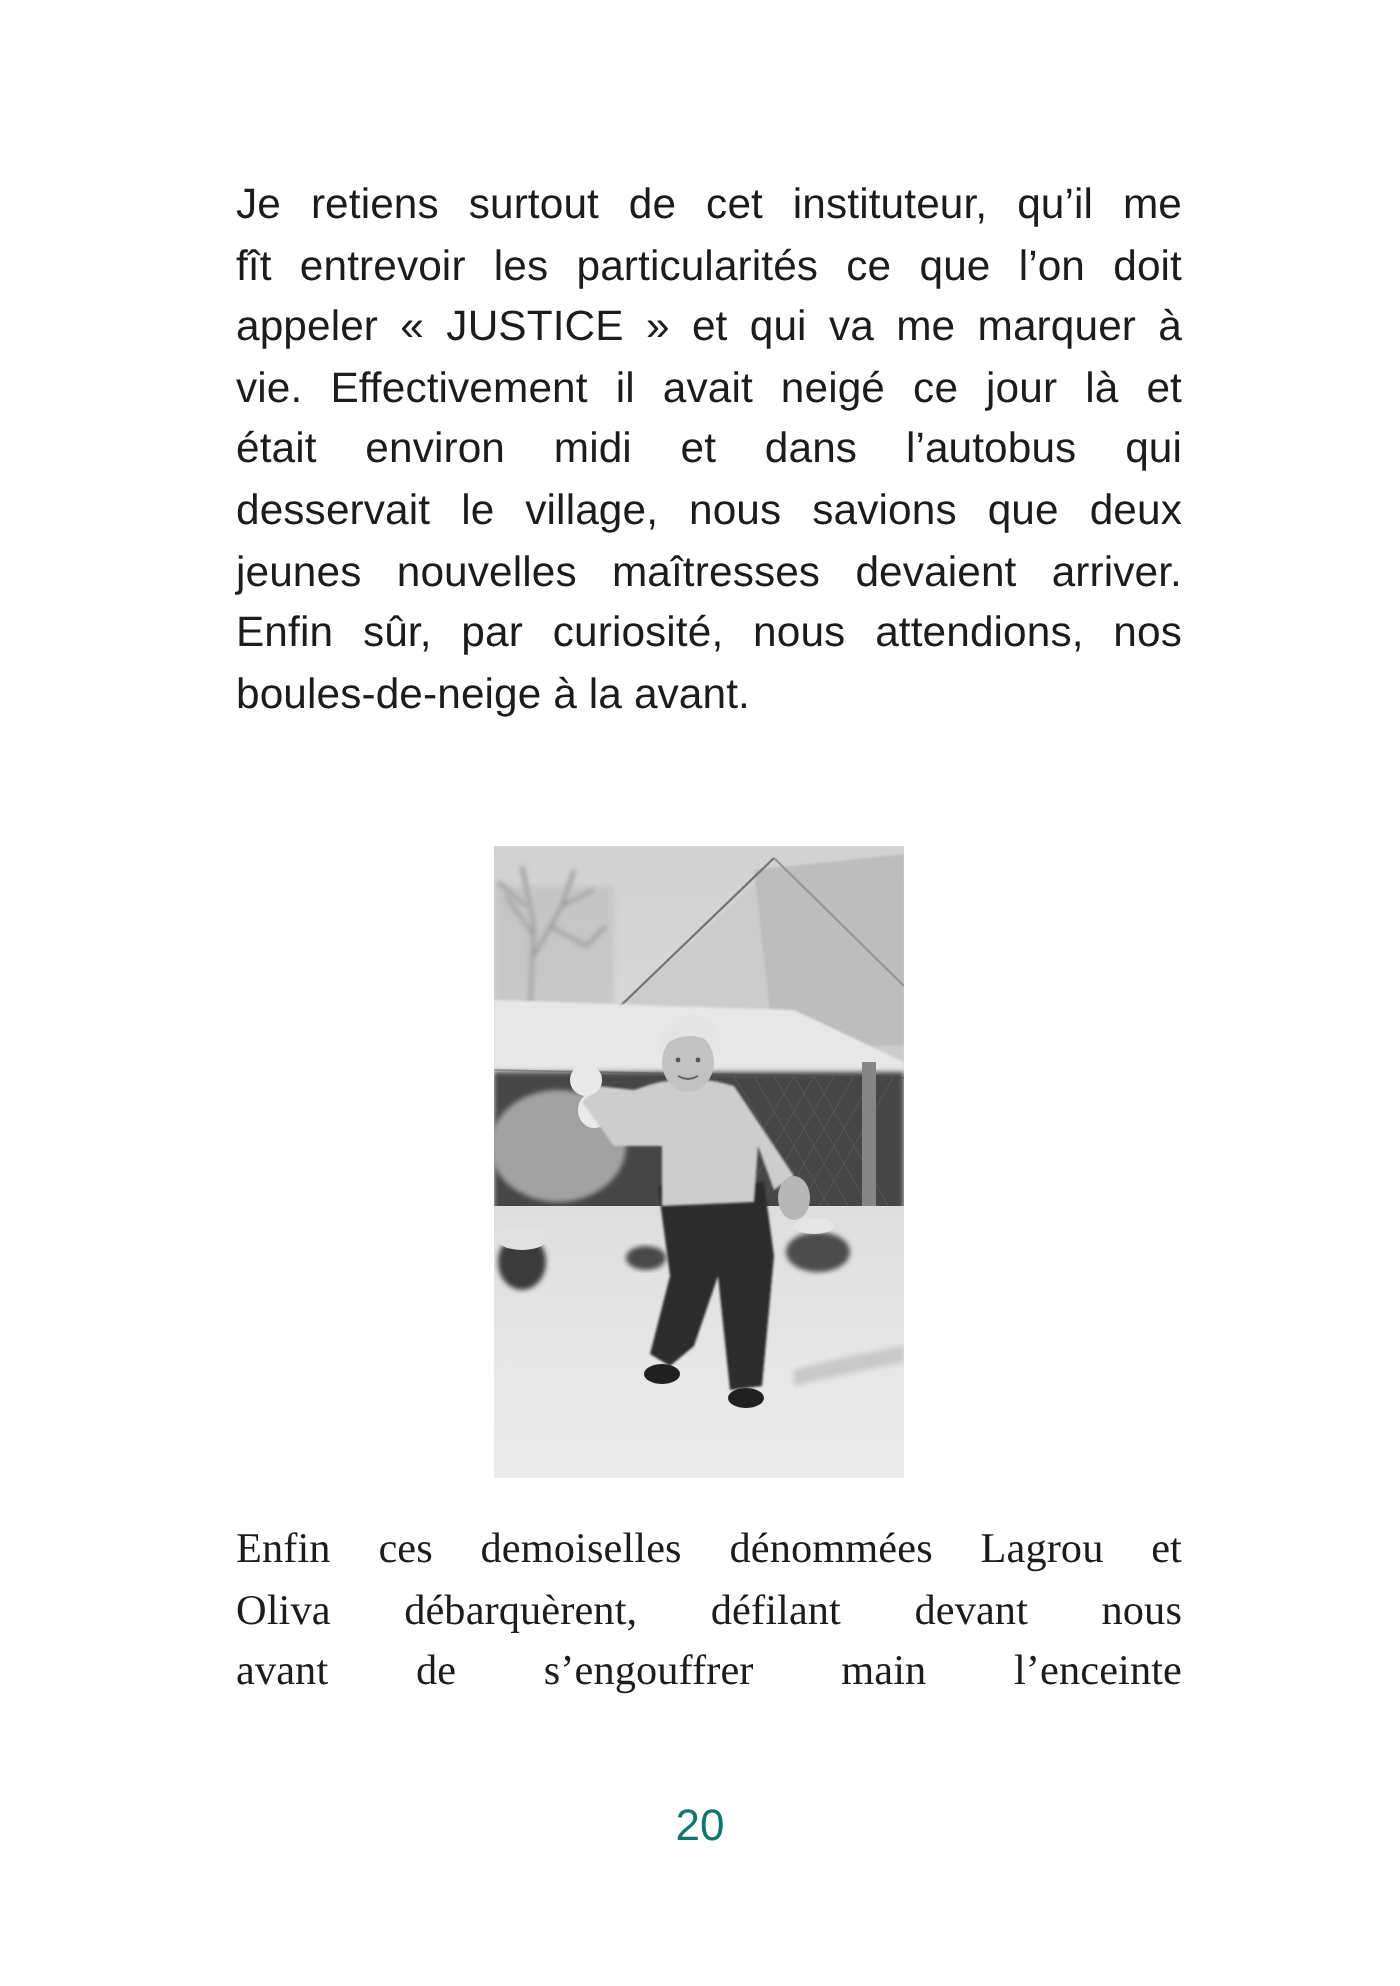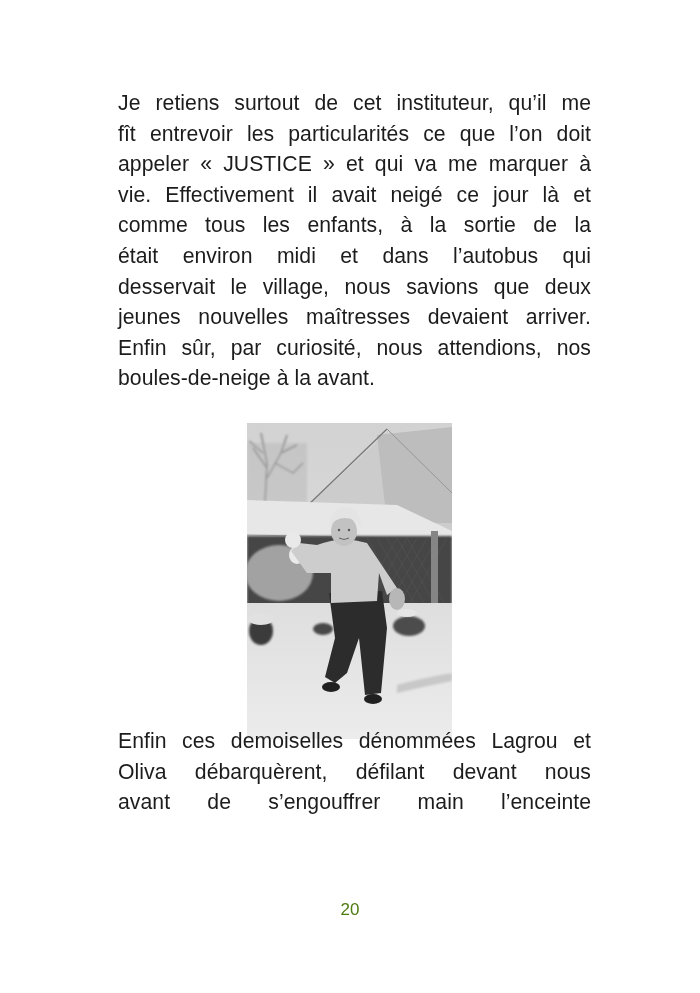--- a/index.html
+++ b/index.html
@@ -24,21 +24,21 @@
     .text-block {
       position: absolute;
       left: 118px;
       width: 473px;
       font-size: 21.2px;
       line-height: 30.6px;
       text-align: justify;
       letter-spacing: 0.05px;
     }
     .para-1 { top: 88px; }
-    .para-2 { top: 726px; }
+    .para-2 { top: 759px; font-family: Liberation Serif, serif; }
     .text-block .line {
       display: block;
       text-align: justify;
       text-align-last: justify;
       white-space: nowrap;
       height: 30.6px;
     }
     .text-block .line.last {
       text-align-last: left;
     }
@@ -51,35 +51,34 @@
       background: #e8e8e8;
       overflow: hidden;
     }
     .photo svg { display: block; width: 100%; height: 100%; }
     .page-number {
       position: absolute;
       left: 0;
       width: 700px;
       top: 900px;
       text-align: center;
-      font-size: 17px;
-      color: #4d7c0f;
+      font-size: 22px;
+      color: #0f766e;
     }
   </style>
 </head>
 <body>
 
 <div class="page">
 
   <div class="text-block para-1">
     <span class="line">Je retiens surtout de cet instituteur, qu’il me</span>
     <span class="line">fît entrevoir les particularités ce que l’on doit</span>
     <span class="line">appeler « JUSTICE » et qui va me marquer à</span>
     <span class="line">vie. Effectivement il avait neigé ce jour là et</span>
-    <span class="line">comme tous les enfants, à la sortie de la</span>
     <span class="line">était environ midi et dans l’autobus qui</span>
     <span class="line">desservait le village, nous savions que deux</span>
     <span class="line">jeunes nouvelles maîtresses devaient arriver.</span>
     <span class="line">Enfin sûr, par curiosité, nous attendions, nos</span>
     <span class="line last">boules-de-neige à la avant.</span>
   </div>
 
   <div class="photo" role="img" aria-label="Black and white photograph of a young child in a knit cap and sweater throwing a snowball in a snowy yard in front of farm buildings">
     <svg viewBox="0 0 205 316" preserveAspectRatio="none">
       <defs>

